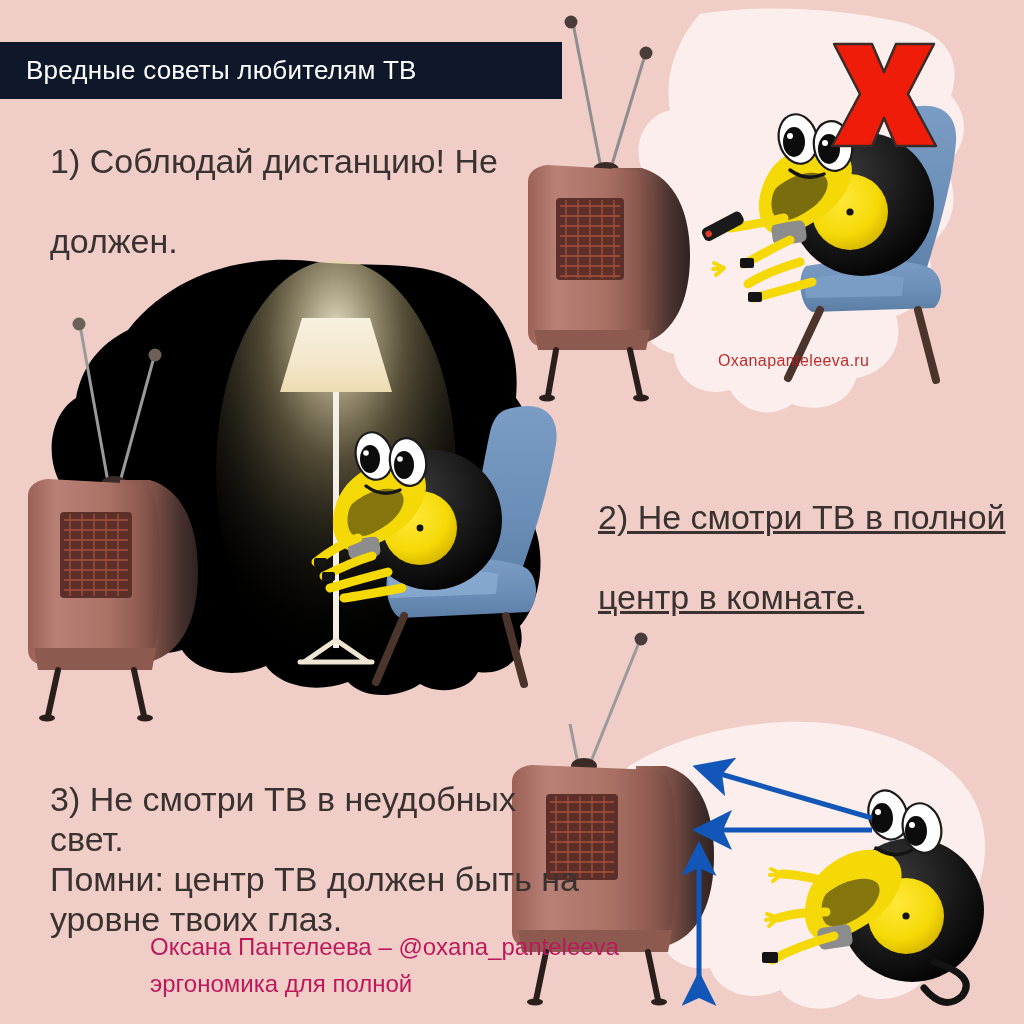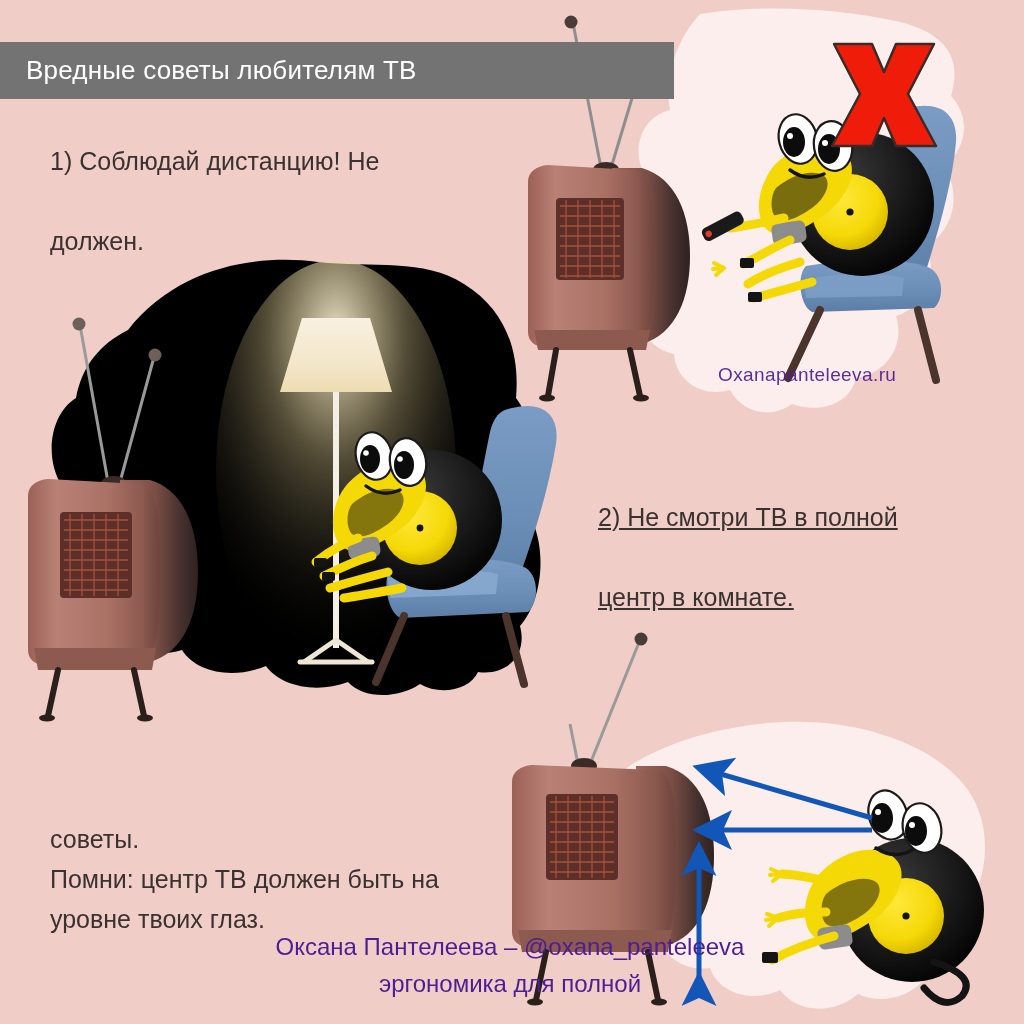--- a/index.html
+++ b/index.html
@@ -9,46 +9,46 @@
     font-family:"Liberation Sans", sans-serif;
     overflow:hidden;
     position:relative;
   }
   #stage{position:absolute;inset:0;width:1024px;height:1024px;overflow:hidden;}
   .layer{position:absolute;inset:0;width:1024px;height:1024px;}
   svg.layer{display:block;}
 
   
   #title-banner{
-    position:absolute;left:0;top:42px;width:674px;height:57px;
-    background:#737373;
+    position:absolute;left:0;top:42px;width:562px;height:57px;
+    background:#0f172a;
     display:flex;align-items:center;
     box-sizing:border-box;padding-left:26px;
   }
   #title-banner .t{
     color:#ffffff;font-size:26px;letter-spacing:.2px;white-space:nowrap;
   }
 
   
   .tip{
-    position:absolute;color:#3a3230;font-size:25px;line-height:40px;
+    position:absolute;color:#3a3230;font-size:34px;line-height:40px;
   }
   #tip-1{left:50px;top:141px;width:430px;}
   #tip-2{left:598px;top:497px;width:410px;text-decoration:underline;}
   #tip-3{left:50px;top:779px;width:460px;}
 
   #footer{
     position:absolute;left:150px;top:928px;width:720px;
-    text-align:center;color:#4c1d95;font-size:24px;line-height:37px;
+    color:#be185d;font-size:24px;line-height:37px;
   }
   #footer .l2{display:block;}
 
   #watermark{
-    position:absolute;left:718px;top:364px;
-    color:#4c1d95;opacity:.92;font-size:19px;letter-spacing:.4px;
+    position:absolute;left:718px;top:352px;
+    color:#b91c1c;opacity:.92;font-size:16px;letter-spacing:.4px;
     pointer-events:none;
   }
   .nowrap{white-space:nowrap;}
 </style>
 </head>
 <body>
 
 <div id="stage">
 
   <svg class="layer" viewBox="0 0 1024 1024">
@@ -373,22 +373,22 @@
     <span class="nowrap">должен.</span>
   </div>
 
   <div class="tip" id="tip-2">
     <span class="nowrap">2) Не смотри ТВ в полной</span><br>
     <br>
     <span class="nowrap">центр в комнате.</span>
   </div>
 
   <div class="tip" id="tip-3">
-    <br>
-    <span class="nowrap">советы.</span><br>
+    <span class="nowrap">3) Не смотри ТВ в неудобных</span><br>
+    <span class="nowrap">свет.</span><br>
     <span class="nowrap">Помни: центр ТВ должен быть на</span><br>
     <span class="nowrap">уровне твоих глаз.</span>
   </div>
 
   <div id="footer">
     <span>Оксана Пантелеева – @oxana_panteleeva</span>
     <span class="l2">эргономика для полной</span>
   </div>
 
   <div id="watermark">Oxanapanteleeva.ru</div>

